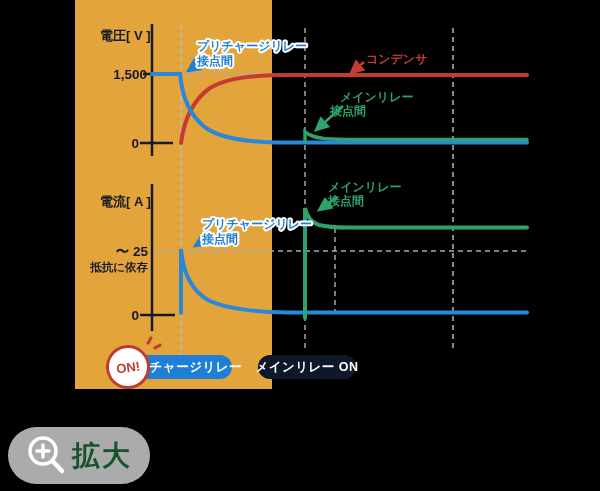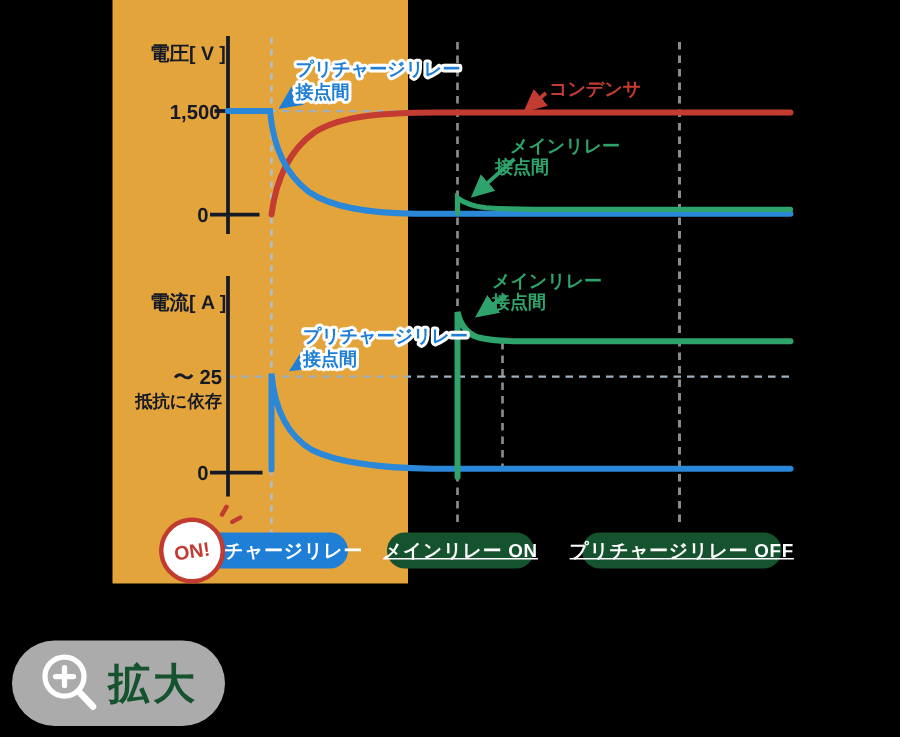--- a/index.html
+++ b/index.html
@@ -3,21 +3,21 @@
 <meta charset="utf-8">
 <style>
   html,body{margin:0;padding:0;background:#000;}
   body{font-family:"Liberation Sans",sans-serif;}
   .canvas{position:relative;width:536px;height:491px;background:#000;overflow:hidden;}
   .chart-svg{position:absolute;left:0;top:0;}
   
   .pill{position:absolute;height:24px;border-radius:13px;display:flex;align-items:center;justify-content:center;
         color:#fff;font-size:12.5px;font-weight:bold;letter-spacing:.5px;white-space:nowrap;}
   .pill-blue{background:#1F7FD6;}
-  .pill-gray{background:#14532d;text-decoration:underline;}
+  .pill-gray{background:#0f172a;}
   .on-badge{position:absolute;left:106px;top:345px;width:38px;height:38px;border-radius:50%;
             background:#fff;border:3px solid #C23B31;display:flex;align-items:center;justify-content:center;
             color:#C23B31;font-size:13px;font-weight:bold;transform:rotate(-8deg);z-index:3;}
   .tick-mark{position:absolute;width:3px;height:9px;background:#C23B31;border-radius:2px;z-index:3;}
   .tick-1{left:148px;top:336px;transform:rotate(30deg);}
   .tick-2{left:156px;top:342px;transform:rotate(62deg);}
   
   .zoom-btn{position:absolute;left:8px;top:427px;width:142px;height:57px;border-radius:29px;background:#ABABAB;
             display:flex;align-items:center;justify-content:flex-start;padding-left:18px;box-sizing:border-box;cursor:pointer;}
   .zoom-btn .zlabel{color:#14532d;font-size:28px;font-weight:bold;margin-left:4px;letter-spacing:2px;}
@@ -99,23 +99,20 @@
   <div class="on-badge">
     <span>ON!</span>
   </div>
 
   <div class="pill pill-blue" style="left:133px;top:355px;width:99px;">
     <span>プリチャージリレー</span>
   </div>
   <div class="pill pill-gray" style="left:258px;top:355px;width:98px;">
     <span>メインリレー ON</span>
   </div>
-  <div class="pill pill-gray" style="left:388px;top:355px;width:133px;">
-    <span>プリチャージリレー OFF</span>
-  </div>
 
   <div class="zoom-btn">
     <span style="display:inline-flex;">
       <svg width="42" height="42" viewBox="0 0 42 42">
         <circle cx="17" cy="16" r="13" fill="none" stroke="#fff" stroke-width="3.5"></circle>
         <line x1="17" y1="10" x2="17" y2="22" stroke="#fff" stroke-width="3.5" stroke-linecap="round"></line>
         <line x1="11" y1="16" x2="23" y2="16" stroke="#fff" stroke-width="3.5" stroke-linecap="round"></line>
         <line x1="26.5" y1="26" x2="36" y2="36" stroke="#fff" stroke-width="4.5" stroke-linecap="round"></line>
       </svg>
     </span>

